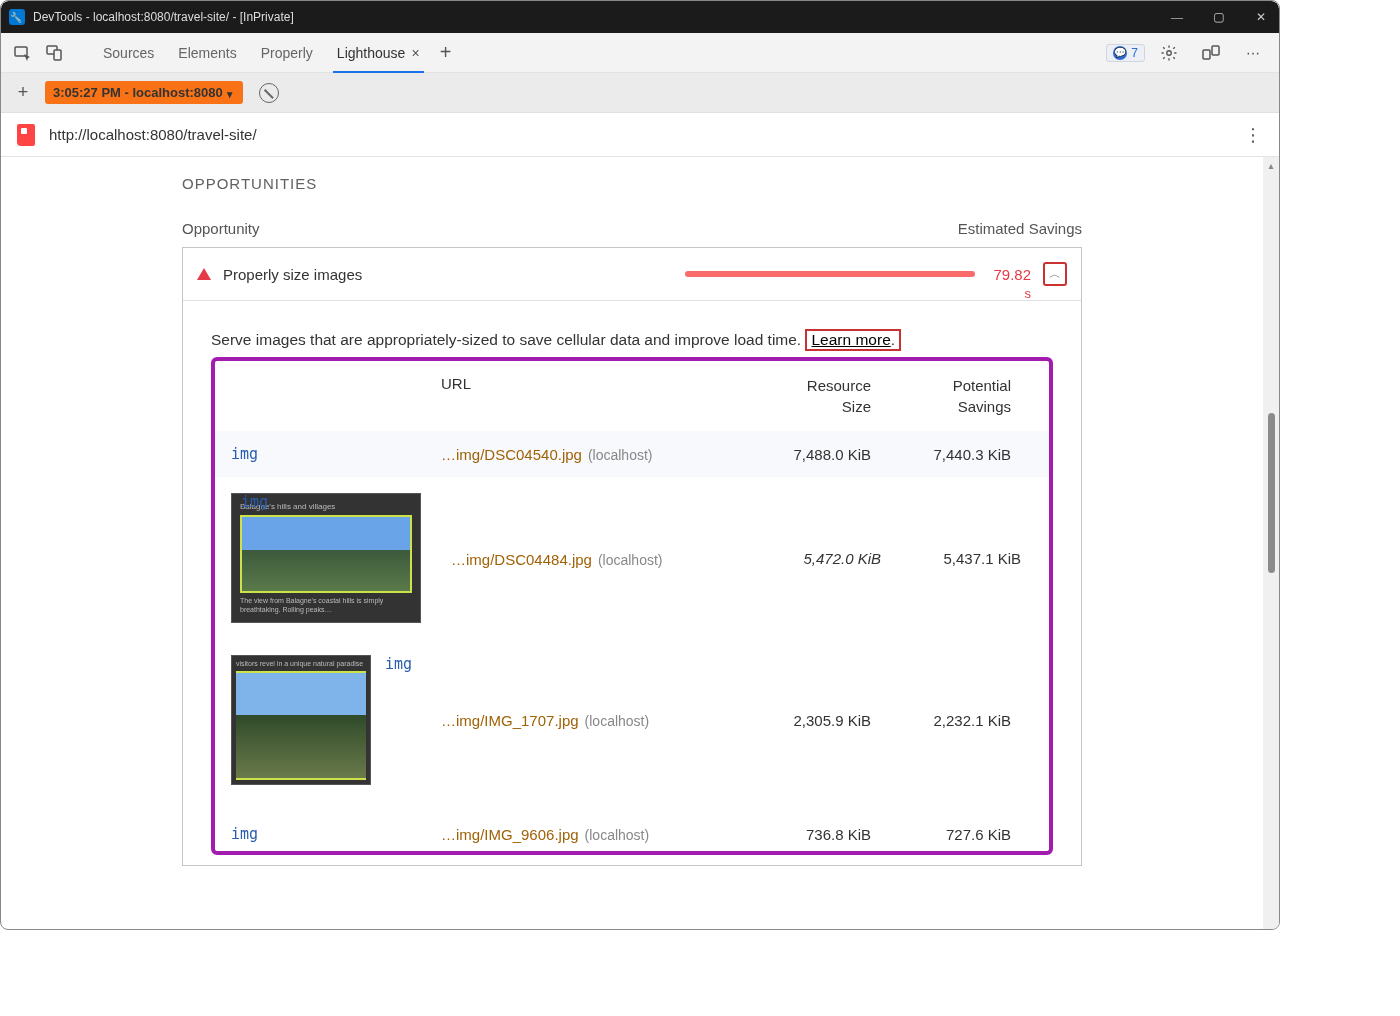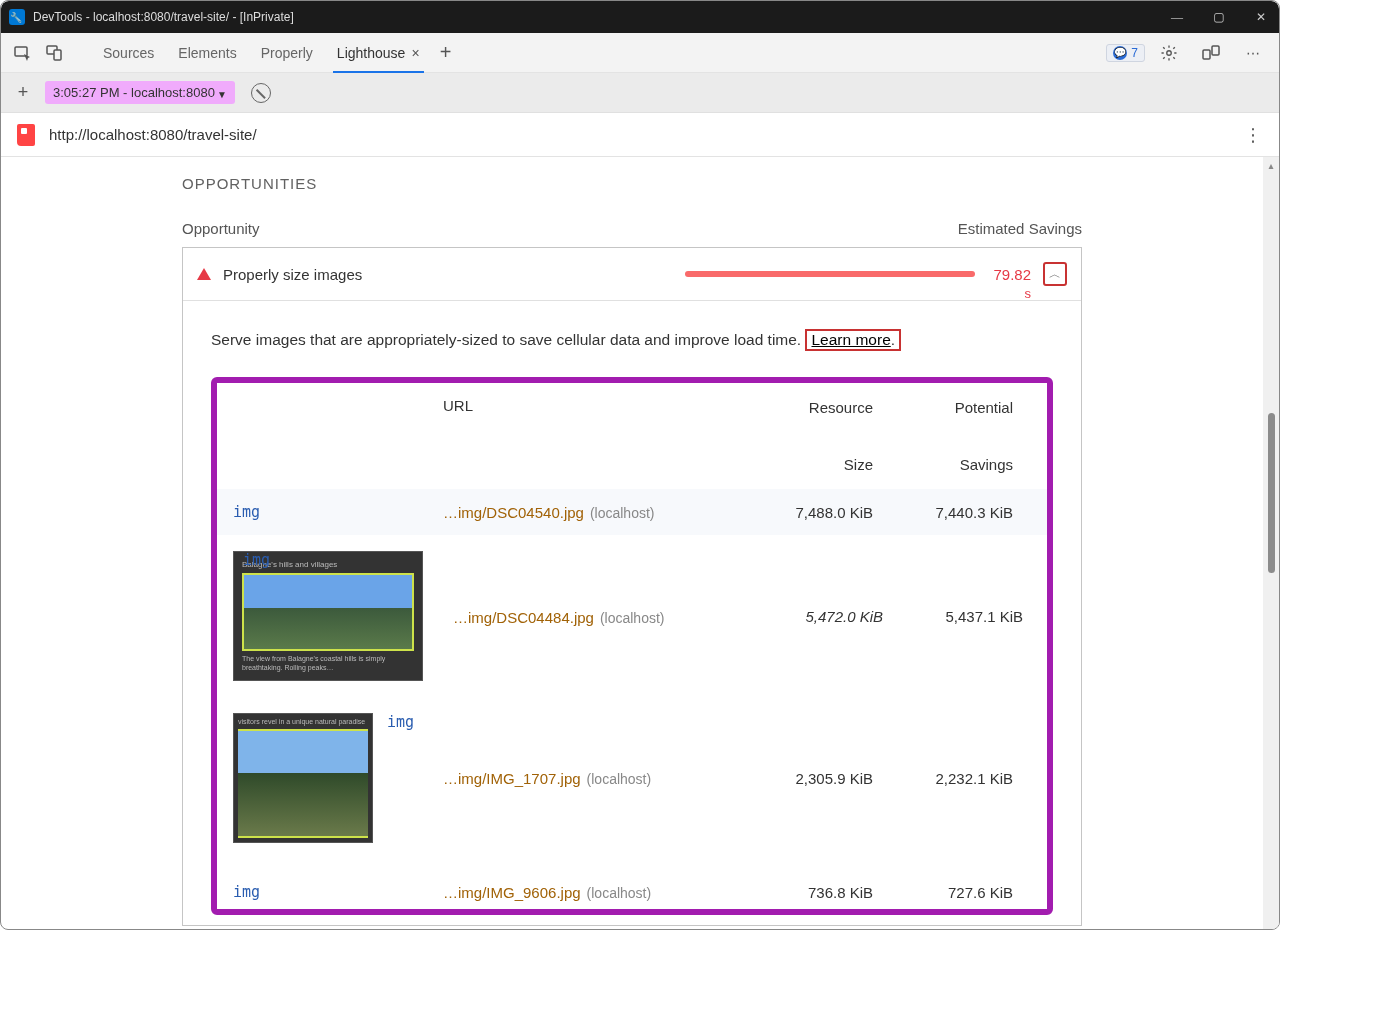--- a/index.html
+++ b/index.html
@@ -16,21 +16,21 @@
 .tab { padding: 0 12px; height:40px; line-height:40px; color:#666; font-size:14px; position: relative; text-align: right; }
 .tab.active { color:#333; }
 .tab.active::after { content:""; position:absolute; left:8px; right:8px; bottom:0; height:2px; background:#1a73e8; }
 .tab-close { margin-left:6px; color:#555; font-size:14px; }
 .right-icons { margin-left:auto; display:flex; align-items:center; gap:10px; }
 .badge { display:flex; align-items:center; gap:4px; background:#eceff5; border:1px solid #cfd5e0; border-radius:3px; padding:1px 6px; font-size:12px; color:#2a6bd6; }
 .badge-dot { width:14px; height:14px; border-radius:50%; background:#2a6bd6; color:#fff; font-size:10px; display:flex; align-items:center; justify-content:center; }
 
 .subbar { height: 40px; background: #ebebeb; display:flex; align-items:center; padding:0 10px; gap:10px; border-bottom:1px solid #e0e0e0; }
 .subbar .plus { width:24px; text-align:center; color:#555; font-size:18px; font-weight:300; }
-.timestamp-pill { background:#f0abfc; padding:4px 8px; border-radius:3px; color:#333; font-size:13px; display:flex; align-items:flex-end; }
+.timestamp-pill { background:#f97316; padding:4px 8px; border-radius:3px; color:#333; font-size:13px; display:flex; align-items:flex-end;font-weight:bold; }
 .clear-icon { width:20px; height:20px; border:1.5px solid #666; border-radius:50%; position:relative; display:inline-block; margin-left:6px;}
 .clear-icon::after { content:""; position:absolute; left:3px; right:3px; top:50%; height:1.5px; background:#666; transform: rotate(45deg); }
 
 .urlbar { height:44px; display:flex; align-items:center; padding:0 16px; border-bottom:1px solid #e3e3e3; }
 .lh-icon { width:18px; height:22px; background:#f44; border-radius:2px 2px 2px 4px; margin-right:14px; position:relative; }
 .lh-icon::before { content:""; position:absolute; top:4px; left:4px; width:6px; height:6px; background:#fff; border-radius:1px; }
 .url-text { color:#333; font-size:15px; flex:1; }
 .kebab { color:#555; font-size:18px; letter-spacing:1px; }
 
 .content-area { display:flex; height: calc(100% - 154px); }
@@ -53,27 +53,27 @@
 .savings-bar { height:6px; width:290px; background:#f96a6a; border-radius:3px; }
 .savings-val { color:#e63946; font-size:15px; min-width:44px; text-align:right; position:relative; }
 .savings-unit { position:absolute; right:0; top:20px; font-size:13px; color:#e63946; }
 .chevron-box { border:2px solid #c83232; width:24px; height:24px; border-radius:3px; display:flex; align-items:center; justify-content:center; color:#666; font-size:12px; }
 
 .audit-body { padding: 28px 28px 10px 28px; border-top:1px solid #e0e0e0; }
 .desc-line { font-size:15.5px; color:#333; }
 .learn-more-box { border:2px solid #c83232; padding:0px 4px; display:inline-block; }
 .learn-more-link { color:#000000; text-decoration:underline; }
 
-.res-table { margin-top:26px; border:6px solid #a21caf; border-radius:6px; overflow:hidden; }
+.res-table { margin-top:6px; border:4px solid #a21caf; border-radius:6px; overflow:hidden; }
 .res-hdr { display:flex; padding: 14px 16px 14px 16px; font-size:15px; color:#333; gap:10px; }
 .col-thumb { width:200px; }
 .col-url { width: 310px; }
 .col-size { width:110px; text-align:right; }
 .col-pot { width:130px; text-align:right; }
-.two-line { display:flex; flex-direction:column; align-items:flex-end; line-height:1.4;gap:36px; }
+.two-line { display:flex; flex-direction:column; align-items:flex-end; line-height:1.4; }
 
 .res-row { display:flex; align-items:center; padding: 14px 16px; gap:10px; font-size:15px; }
 .res-row.shade { background:#f7f9fc; }
 .img-tag { color:#2a5db0; font-family: ui-monospace, Menlo, Consolas, monospace; font-size:15px; }
 .url-path { color:#a16207; }
 .url-host { color:#888; font-size:14px; margin-left:6px; }
 .num { color:#333; }
 .thumb { width:190px; height:130px; background:#333; border:1px solid #555; padding:8px; display:flex; flex-direction:column; font-size:8px; color:#bbb; }
 .thumb-caption-top { margin-bottom:4px; }
 .thumb-img { flex:1; background:linear-gradient(to bottom,#6aa4e8 0%, #6aa4e8 45%, #3c5a3c 45%, #5a7a4a 100%); border:2px solid #cde24a; }

